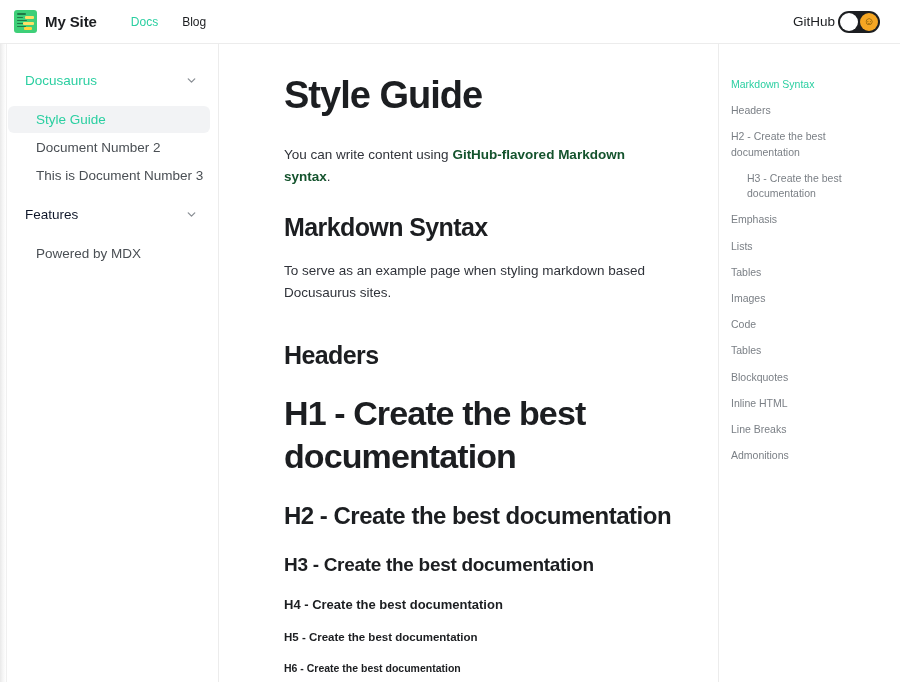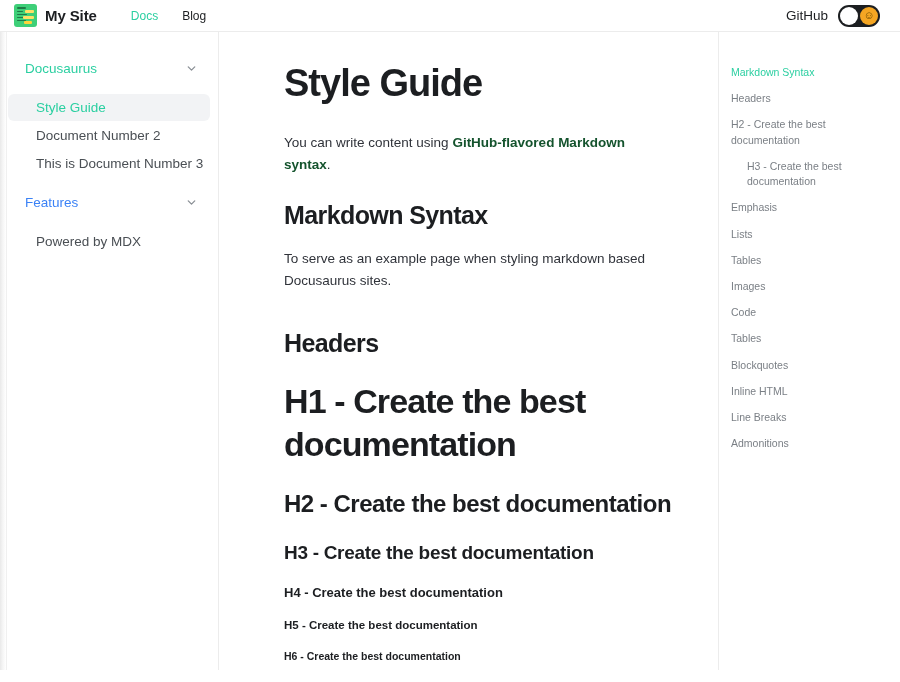--- a/index.html
+++ b/index.html
@@ -9,21 +9,21 @@
     height: 682px;
     overflow: hidden;
     background: #ffffff;
     font-family: "Liberation Sans", sans-serif;
     -webkit-font-smoothing: antialiased;
   }
 
   
   .navbar {
     position: relative;
-    height: 32px;
+    height: 44px;
     width: 900px;
     background: #ffffff;
     display: flex;
     align-items: center;
     padding: 0 20px 0 14px;
     border-bottom: 1px solid #ececec;
   }
   .navbar-left { display: flex; align-items: center; }
   .brand {
     display: flex;
@@ -75,21 +75,21 @@
     padding: 0 12px;
     cursor: pointer;
     text-decoration: none;
   }
   .nav-link.active { color: #2bcfa1; }
 
   .navbar-right {
     margin-left: auto;
     display: flex;
     align-items: center;
-    gap: 10px;
+    gap: 3px;
   }
   .nav-right-link {
     font-size: 13.5px;
     color: #1c1e21;
     cursor: pointer;
   }
   .toggle {
     width: 42px; height: 22px;
     border-radius: 12px;
     background: #1c1e21;
@@ -150,21 +150,21 @@
     justify-content: space-between;
     padding: 6px 12px 6px 17px;
     margin: 12px 8px;
     border-radius: 4px;
     cursor: pointer;
   }
   .sb-category .label {
     font-size: 13.5px;
     color: #2bcfa1;
   }
-  .sb-category.muted .label { color: #3b82f6; }
+  .sb-category.muted .label { color: #0f172a; }
   .chevron {
     width: 13px; height: 13px;
     flex: none;
     color: #8a8f95;
   }
   .sb-link {
     display: block;
     font-size: 13.5px;
     color: #4a4f54;
     padding: 6px 12px 6px 28px;

